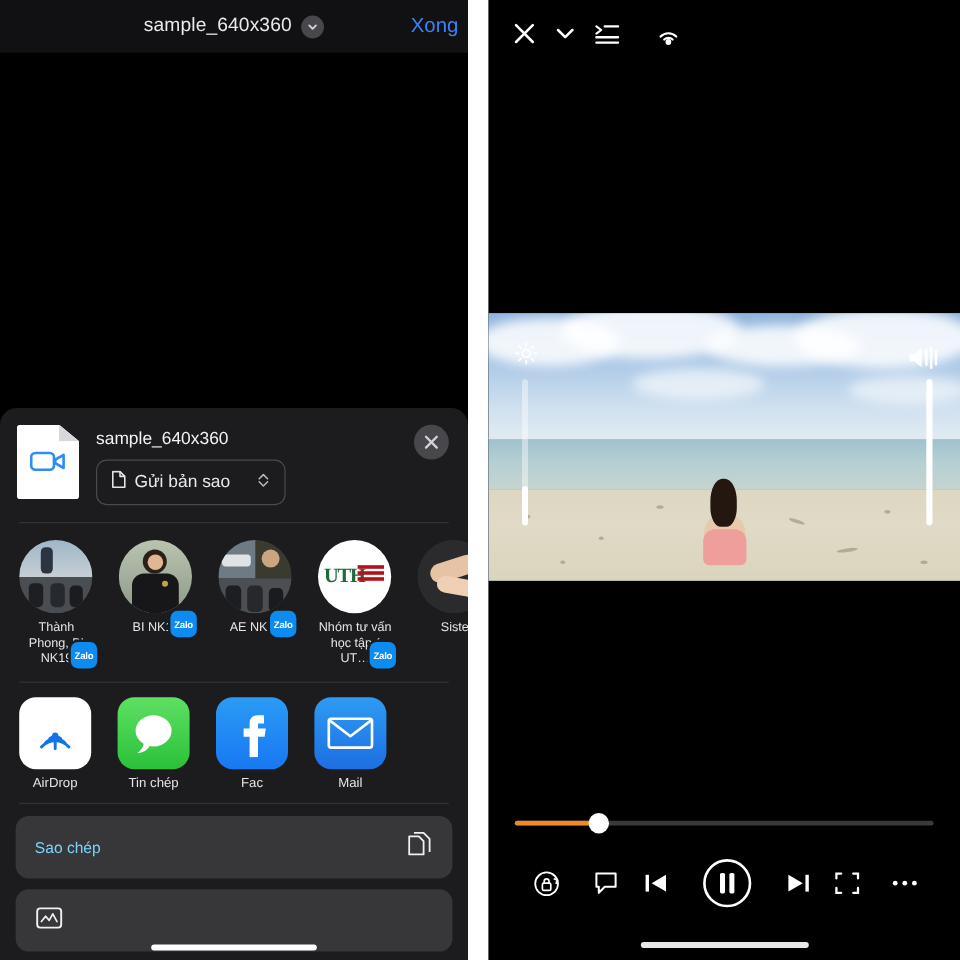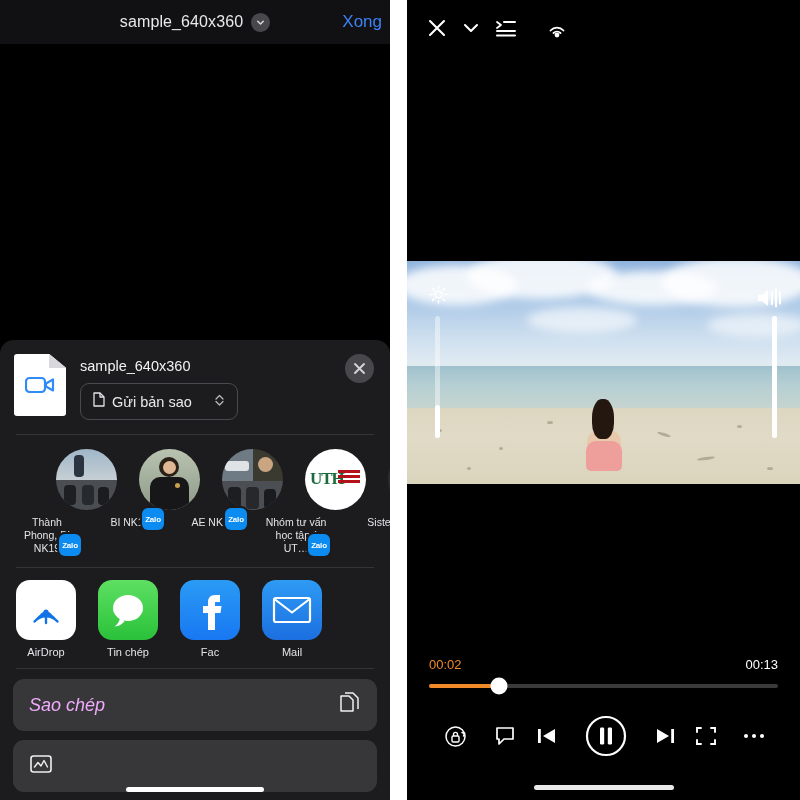--- a/index.html
+++ b/index.html
@@ -77,21 +77,21 @@
   .sheet-divider { height: 1px; background: #343437; margin: 4px 16px 0 16px; }
 
   
   .contacts-row {
     display: flex; gap: 21px; padding: 14px 16px 8px 16px;
     overflow: hidden; align-items: flex-start;
   }
   .contact { width: 62px; flex: 0 0 auto; text-align: center; position: relative; }
   .avatar {
     width: 61px; height: 61px; border-radius: 50%; overflow: hidden;
-    position: relative; background: #2c2c30; margin-left: 40px;
+    position: relative; background: #2c2c30;
   }
   .avatar .gq { position: absolute; }
   .zalo-badge {
     position: absolute; right: -3px; bottom: -1px;
     width: 22px; height: 22px; border-radius: 6px;
     background: #0c8bf0;
     display: flex; align-items: center; justify-content: center;
     box-shadow: 0 0 0 2px #1c1c1e;
   }
   .zalo-badge span { color: #fff; font-size: 8px; font-weight: bold; letter-spacing: -.2px; }
@@ -115,21 +115,21 @@
     border: 3px solid #e40c0c; border-radius: 2px; pointer-events: none;
   }
 
   
   .action-list { padding: 10px 13px 0 13px; }
   .action-row {
     background: #37373a; border-radius: 11px;
     height: 52px; display: flex; align-items: center;
     padding: 0 16px; margin-bottom: 9px;
   }
-  .action-label { color: #f0abfc; font-size: 18px; flex: 1; font-style: italic; }
+  .action-label { color: #7dd3fc; font-size: 13px; flex: 1; }
 
   .home-indicator {
     position: absolute; left: 50%; transform: translateX(-50%);
     bottom: 8px; width: 138px; height: 5px; border-radius: 3px; background: #ffffff;
   }
 
   
   .right-panel {
     position: absolute; left: 407px; top: 0; width: 393px; height: 800px;
     background: #000000; overflow: hidden;
@@ -489,24 +489,20 @@
             <path d="M16 5 v12 M20 2.5 v17 M24 5.5 v11" stroke="#ffffff" stroke-width="2" stroke-linecap="round"></path>
           </svg>
         </span>
         <div class="slider-v" style="right:23px;top:55px;height:122px">
           <div class="fill" style="height:100%"></div>
         </div>
       </div>
     </div>
 
     <div class="v-scrub-area">
-      <div class="v-times">
-        <span class="v-cur">00:02</span>
-        <span class="v-dur">00:13</span>
-      </div>
       <div class="v-track">
         <div class="v-fill" style="width:20%"></div>
         <div class="v-thumb" style="left:20%"></div>
       </div>
     </div>
 
     <div class="v-controls">
       <span class="v-ctl">
         <svg width="25" height="25" viewBox="0 0 25 25">
           <circle cx="12.5" cy="12.5" r="9.5" fill="none" stroke="#ffffff" stroke-width="1.5"></circle>

